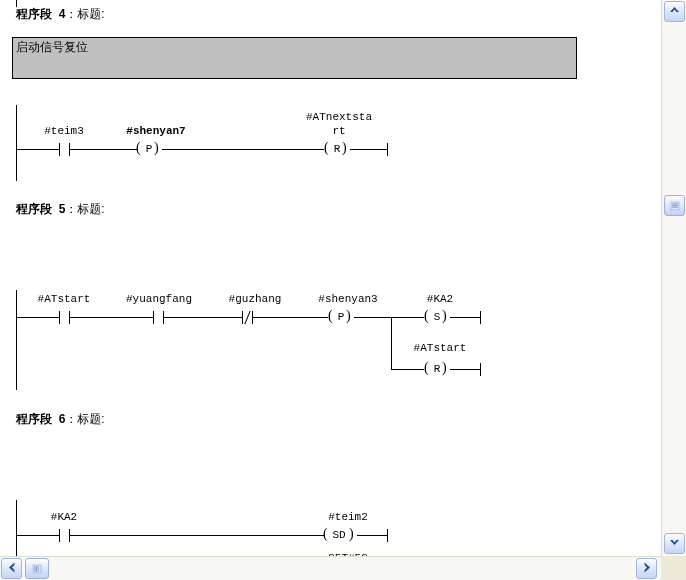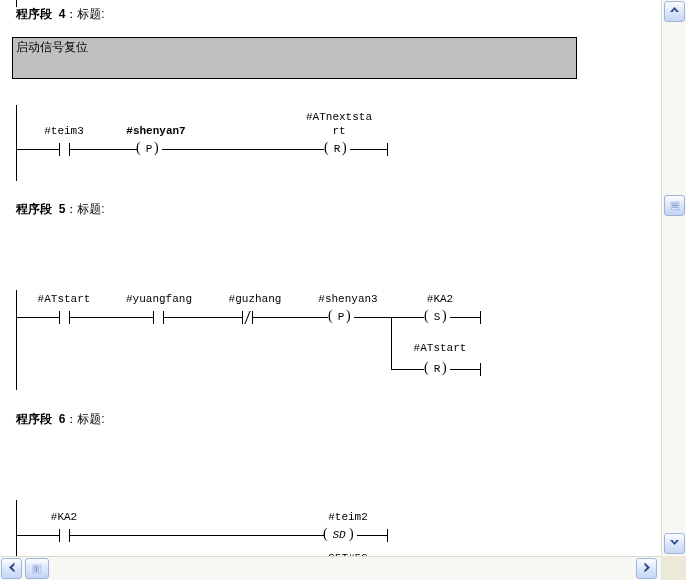--- a/index.html
+++ b/index.html
@@ -275,21 +275,21 @@
     <div class="rail" style="left:16px; top:500px; height:56px;"></div>
 
     <div class="op-label" style="left:16px; top:511px; width:96px;">#KA2</div>
     <div class="wire-h" style="left:16px; top:535px; width:43px;"></div>
     <div class="contact-bar" style="left:59px; top:529px;"></div>
     <div class="contact-bar" style="left:69px; top:529px;"></div>
 
     <div class="op-label" style="left:300px; top:511px; width:96px;">#teim2</div>
     <div class="wire-h" style="left:70px; top:535px; width:254px;"></div>
     <div class="coil-paren" style="left:323px; top:526px;">(</div>
-    <div class="coil" style="left:329px; top:530px; width:20px;font-style:italic;">SD</div>
+    <div class="coil" style="left:329px; top:530px; width:20px;">SD</div>
     <div class="coil-paren" style="left:349px; top:526px;">)</div>
     <div class="wire-h" style="left:357px; top:535px; width:30px;"></div>
     <div class="wire-v" style="left:387px; top:529px; height:13px;"></div>
     <div class="op-label" style="left:300px; top:552px; width:96px;">S5T#5S</div>
 
   </div>
 
   <div class="sb-track-v">
     <div class="caret-top-fill" style="top:0; height:0;"></div>
     <div class="sb-btn" style="left:2px; top:1px;">

